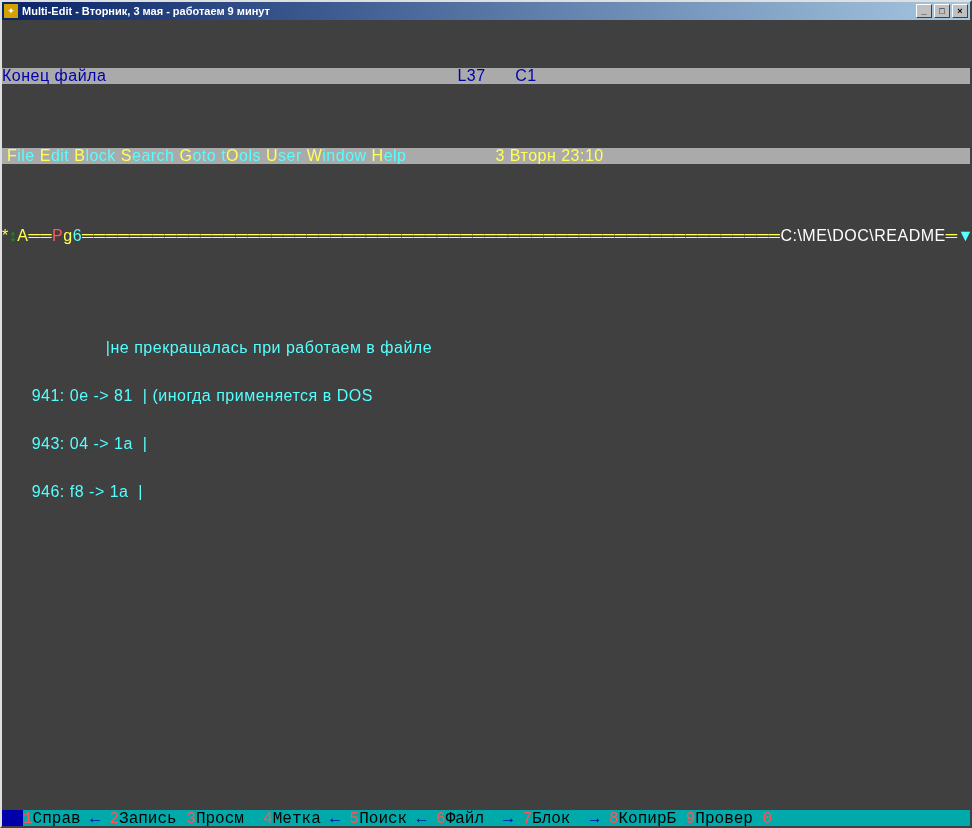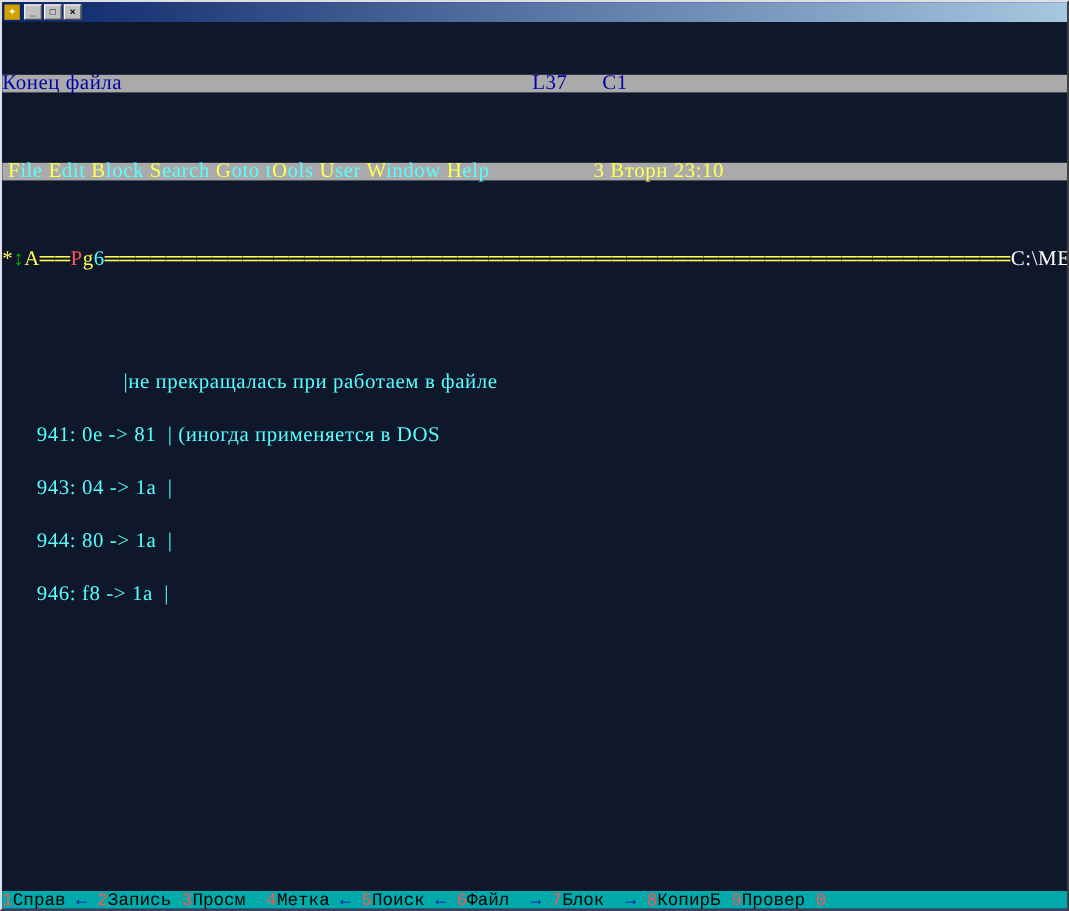--- a/index.html
+++ b/index.html
@@ -44,23 +44,23 @@
   border: 1px solid;
   border-color: #fff #404040 #404040 #fff;
   font-size: 9px;
   display: flex; align-items: center; justify-content: center;
   color: #000;
   font-family: Arial;
   font-weight: bold;
 }
 .term {
   flex: 1;
-  background: #0f172a;
-  font-family: Liberation Serif, serif;
-  font-size: 19px;
+  background: #404040;
+  font-family: Liberation Sans, sans-serif;
+  font-size: 16px;
   line-height: 16px;
   letter-spacing: 0.5px;
   color: #00aaaa;
   position: relative;
   white-space: pre;
   overflow: hidden;
 }
 .row { height: 16px; white-space: pre; }
 .yellow { color: #ffff55; }
 .cyan { color: #55ffff; }
@@ -70,31 +70,33 @@
 .bggray { background: #aaaaaa; color: #0000aa; }
 .menubar { height: 16px; }
 .menubar .m { color: #55ffff; }
 .menubar .h { color: #ffff55; }
 .statusline { height: 16px; }
 .content { position: relative; }
 .bottombar {
   height: 16px;
   background: #00aaaa;
   white-space: pre;
+  margin-left: 21px;
 }
 .bottombar .num { color: #ff5555; }
 .bottombar .txt { color: #000000; }
 .bottombar .sep { color: #0000aa; }
 </style>
 </head>
 <body>
 
 <div class="window">
   <div class="titlebar">
     <div class="icon">✦</div>
+    <div class="title">Multi-Edit - Вторник, 3 мая - работаем 9 минут</div>
     <div class="btns">
       <div class="btn">_</div>
       <div class="btn">□</div>
       <div class="btn">×</div>
     </div>
   </div>
 
   <div class="term">
     
     <div class="row statusline bggray"><span>Конец файла</span><span>                                                                       </span><span class="" style="color:#0000aa">L37</span><span>      </span><span style="color:#0000aa">C1</span></div>
@@ -103,21 +105,20 @@
     <div class="row menubar bggray"> <span class="h">F</span><span class="m">ile</span> <span class="h">E</span><span class="m">dit</span> <span class="h">B</span><span class="m">lock</span> <span class="h">S</span><span class="m">earch</span> <span class="h">G</span><span class="m">oto</span> <span class="m">t</span><span class="h">O</span><span class="m">ols</span> <span class="h">U</span><span class="m">ser</span> <span class="h">W</span><span class="m">indow</span> <span class="h">H</span><span class="m">elp</span><span>                  </span><span style="color:#ffff55">3 Вторн 23:10</span></div>
 
     
     <div class="row"><span class="yellow">*</span><span class="green">↕</span><span class="yellow">A══</span><span class="red">P</span><span class="yellow">g</span><span class="cyan">6</span><span class="yellow">═══════════════════════════════════════════════════════════</span><span class="white">C:\ME\DOC\README</span><span class="yellow">═</span><span class="cyan">▼</span><span class="yellow">═</span></div>
 
     
     <div class="content">
       <div class="row cyan">                     |не прекращалась при работаем в файле</div>
       <div class="row cyan">      941: 0e -&gt; 81  | (иногда применяется в DOS</div>
       <div class="row cyan">      943: 04 -&gt; 1a  |</div>
-      <div class="row cyan">      944: 80 -&gt; 1a  |</div>
       <div class="row cyan">      946: f8 -&gt; 1a  |</div>
       
       
       
       
       
       
       
       
       

